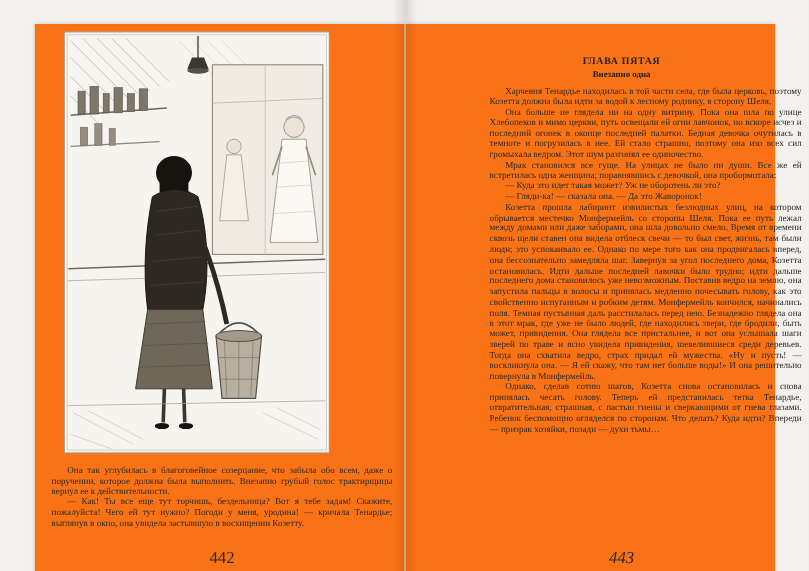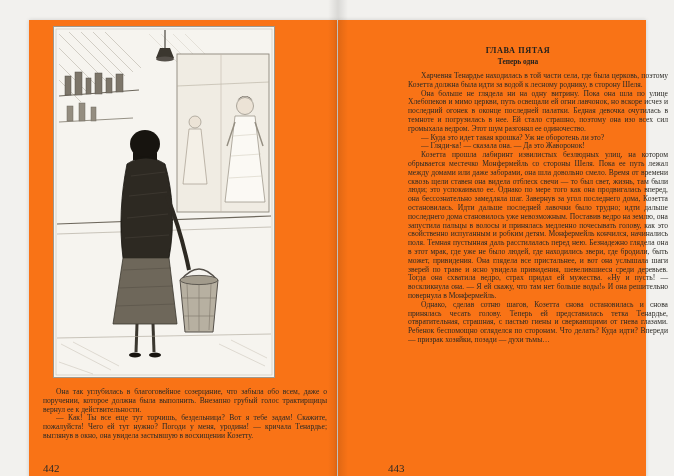--- a/index.html
+++ b/index.html
@@ -82,25 +82,25 @@
     width: 260px;
     text-align: center;
     font-weight: bold;
     font-size: 7.4px;
     color: #23221f;
   }
   .page-number {
     position: absolute;
     bottom: 16px;
     width: 100%;
-    text-align: left;
-    font-size: 11px;
+    text-align: center;
+    font-size: 14px;
     color: #2b2a26;
   }
-  .page-right .page-number { width: 260px; left: 50px; }
+  .page-right .page-number { width: 260px; left: 50px; font-style: italic; }
   .page-left  .page-number { width: 284px; left: 14px; }
 </style>
 </head>
 <body>
 
 <div class="spread">
 
   <div class="page page-left">
 
     <div class="illustration">
@@ -216,26 +216,27 @@
     <div class="page-text">
       <p>Она так углубилась в благоговейное созерцание, что забыла обо всем, даже о поручении, которое должна была выполнить. Внезапно грубый голос трактирщицы вернул ее к действительности.</p>
       <p>— Как! Ты все еще тут торчишь, бездельница? Вот я тебе задам! Скажите, пожалуйста! Чего ей тут нужно? Погоди у меня, уродина! — кричала Тенардье; выглянув в окно, она увидела застывшую в восхищении Козетту.</p>
     </div>
 
     <div class="page-number">442</div>
   </div>
 
   <div class="page page-right">
     <div class="chapter-heading">ГЛАВА ПЯТАЯ</div>
-    <div class="chapter-subtitle">Теперь одна</div>
+    <div class="chapter-subtitle">Внезапно одна</div>
 
     <div class="page-text">
       <p>Харчевня Тенардье находилась в той части села, где была церковь, поэтому Козетта должна была идти за водой к лесному роднику, в сторону Шеля.</p>
       <p>Она больше не глядела ни на одну витрину. Пока она шла по улице Хлебопеков и мимо церкви, путь освещали ей огни лавчонок, но вскоре исчез и последний огонек в оконце последней палатки. Бедная девочка очутилась в темноте и погрузилась в нее. Ей стало страшно, поэтому она изо всех сил громыхала ведром. Этот шум разгонял ее одиночество.</p>
-      <p>— Куда это идет такая крошка? Уж не оборотень ли это?</p>
+      <p>Мрак становился все гуще. На улицах не было ни души. Все же ей встретилась одна женщина; поравнявшись с девочкой, она пробормотала:</p>
+      <p>— Куда это идет такая может? Уж не оборотень ли это?</p>
       <p>— Гляди-ка! — сказала она. — Да это Жаворонок!</p>
       <p>Козетта прошла лабиринт извилистых безлюдных улиц, на котором обрывается местечко Монфермейль со стороны Шеля. Пока ее путь лежал между домами или даже заборами, она шла довольно смело. Время от времени сквозь щели ставен она видела отблеск свечи — то был свет, жизнь, там были люди; это успокаивало ее. Однако по мере того как она продвигалась вперед, она бессознательно замедляла шаг. Завернув за угол последнего дома, Козетта остановилась. Идти дальше последней лавочки было трудно; идти дальше последнего дома становилось уже невозможным. Поставив ведро на землю, она запустила пальцы в волосы и принялась медленно почесывать голову, как это свойственно испуганным и робким детям. Монфермейль кончился, начинались поля. Темная пустынная даль расстилалась перед нею. Безнадежно глядела она в этот мрак, где уже не было людей, где находились звери, где бродили, быть может, привидения. Она глядела все пристальнее, и вот она услышала шаги зверей по траве и ясно увидела привидения, шевелившиеся среди деревьев. Тогда она схватила ведро, страх придал ей мужества. «Ну и пусть! — воскликнула она. — Я ей скажу, что там нет больше воды!» И она решительно повернула в Монфермейль.</p>
       <p>Однако, сделав сотню шагов, Козетта снова остановилась и снова принялась чесать голову. Теперь ей представилась тетка Тенардье, отвратительная, страшная, с пастью гиены и сверкающими от гнева глазами. Ребенок беспомощно огляделся по сторонам. Что делать? Куда идти? Впереди — призрак хозяйки, позади — духи тьмы…</p>
     </div>
 
     <div class="page-number">443</div>
   </div>
 
   <div class="gutter"></div>
 </div>

